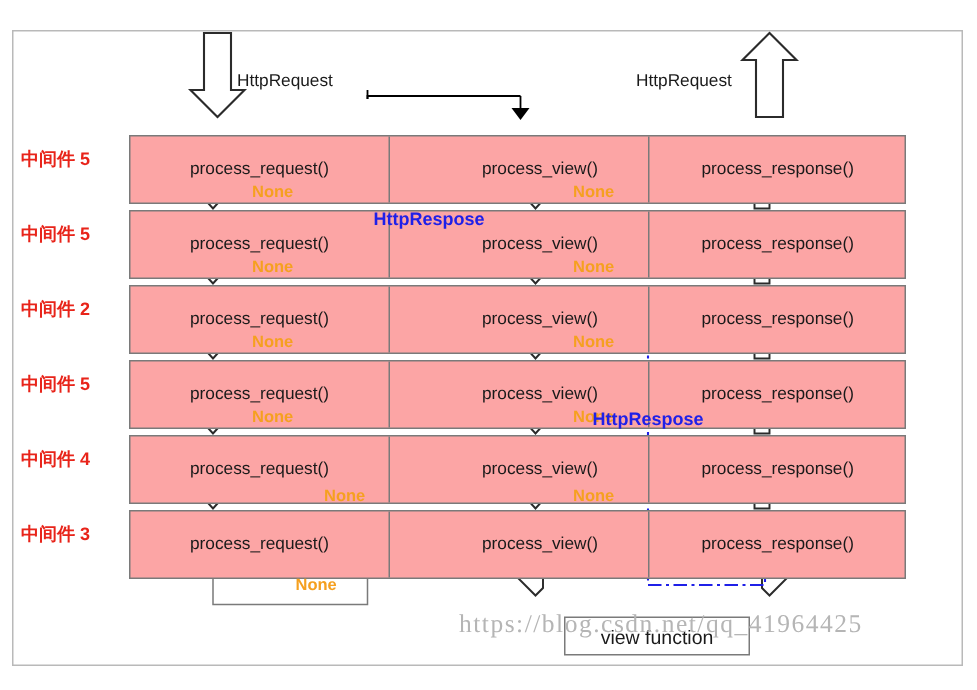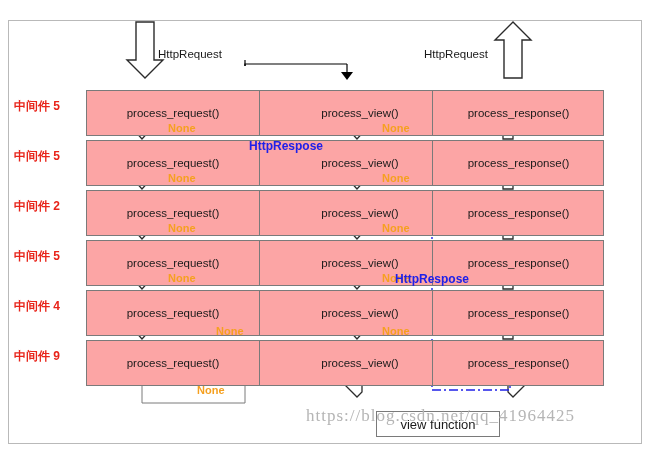--- a/index.html
+++ b/index.html
@@ -232,21 +232,21 @@
     <div class="mw-cell cell-a">process_request()</div>
     <div class="mw-cell cell-b">process_view()</div>
     <div class="mw-cell cell-c">process_response()</div>
   </div>
 
   <div class="mw-label" style="top:98px;">中间件 5</div>
   <div class="mw-label" style="top:148px;">中间件 5</div>
   <div class="mw-label" style="top:198px;">中间件 2</div>
   <div class="mw-label" style="top:248px;">中间件 5</div>
   <div class="mw-label" style="top:298px;">中间件 4</div>
-  <div class="mw-label" style="top:348px;">中间件 9</div>
+  <div class="mw-label" style="top:348px;">中间件 3</div>
 
   <div class="none-label" style="left:156px; top:122px;">None</div>
   <div class="none-label" style="left:156px; top:172px;">None</div>
   <div class="none-label" style="left:156px; top:222px;">None</div>
   <div class="none-label" style="left:156px; top:272px;">None</div>
   <div class="none-label" style="left:204px; top:325px;">None</div>
 
   <div class="none-label" style="left:370px; top:122px;">None</div>
   <div class="none-label" style="left:370px; top:172px;">None</div>
   <div class="none-label" style="left:370px; top:222px;">None</div>

